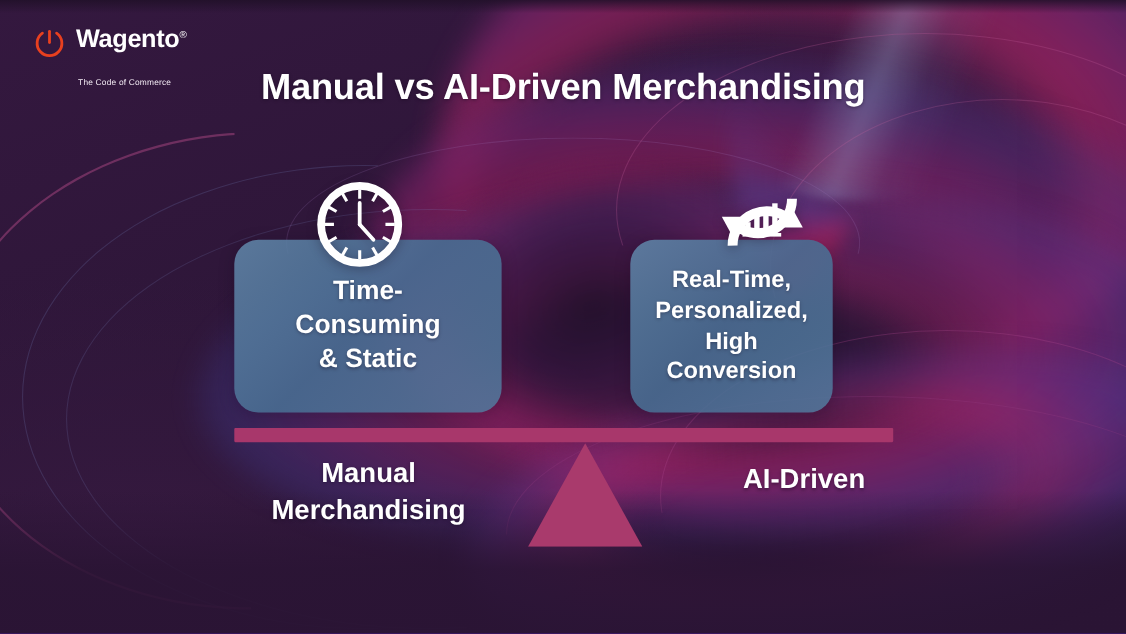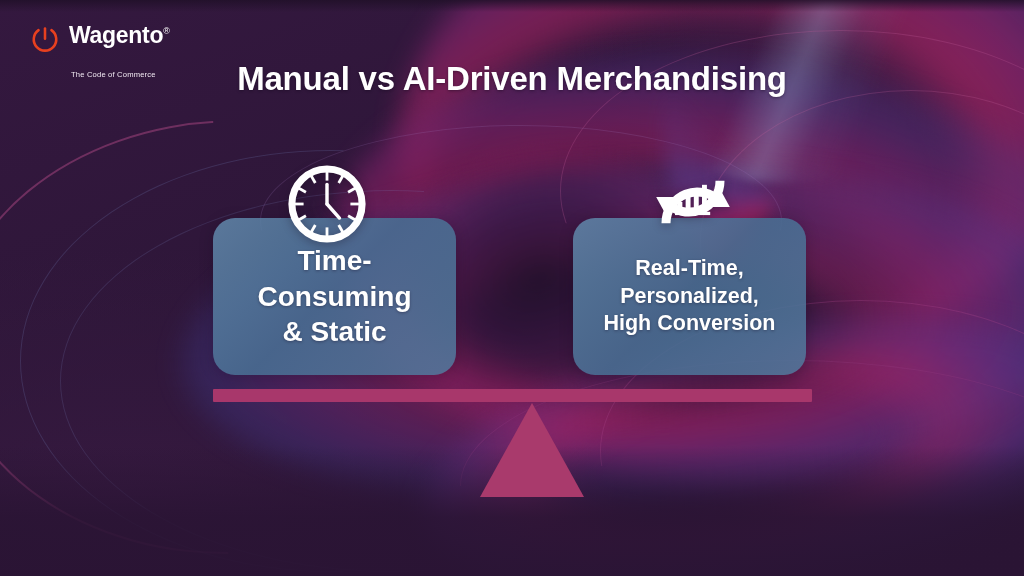--- a/index.html
+++ b/index.html
@@ -218,25 +218,25 @@
     border-radius: 22px;
     background: linear-gradient(135deg, rgba(96,133,168,0.88) 0%, rgba(72,108,145,0.90) 48%, rgba(82,119,155,0.88) 100%);
     box-shadow: 0 2px 14px rgba(18,8,26,0.25);
     display: flex;
     align-items: center;
     justify-content: center;
     text-align: center;
     z-index: 12;
   }
   .card-left  { left: 213px; top: 218px; width: 243px; height: 157px; }
-  .card-right { left: 573px; top: 218px; width: 233px; height: 157px; }
+  .card-right { left: 573px; top: 218px; width: 184px; height: 157px; }
 
   .card-text {
     color: #ffffff;
-    font-size: 28px;
+    font-size: 24px;
     font-weight: bold;
     line-height: 1.28;
     text-shadow: 0 1px 3px rgba(20,10,30,0.35);
     padding: 0 8px;
     white-space: pre-line;
   }
   .card-right .card-text { font-size: 21.5px; }
 
   
   .card-icon {
@@ -368,14 +368,17 @@
     <div class="card-text">Real-Time,
 Personalized,
 High Conversion</div>
   </div>
 
   <div class="beam"></div>
   <svg class="fulcrum" viewBox="0 0 104 94">
     <polygon points="52,0 104,94 0,94" fill="#A93A6C"></polygon>
   </svg>
 
+  <div class="label label-left">Manual
+Merchandising</div>
+  <div class="label label-right">AI-Driven</div>
 
 </div>
 
 </body></html>

